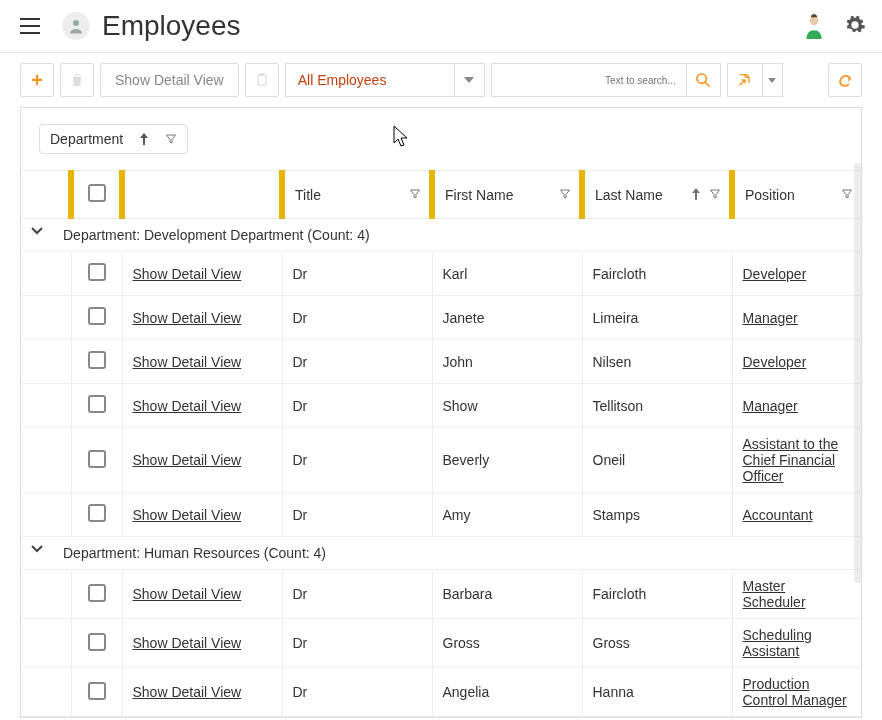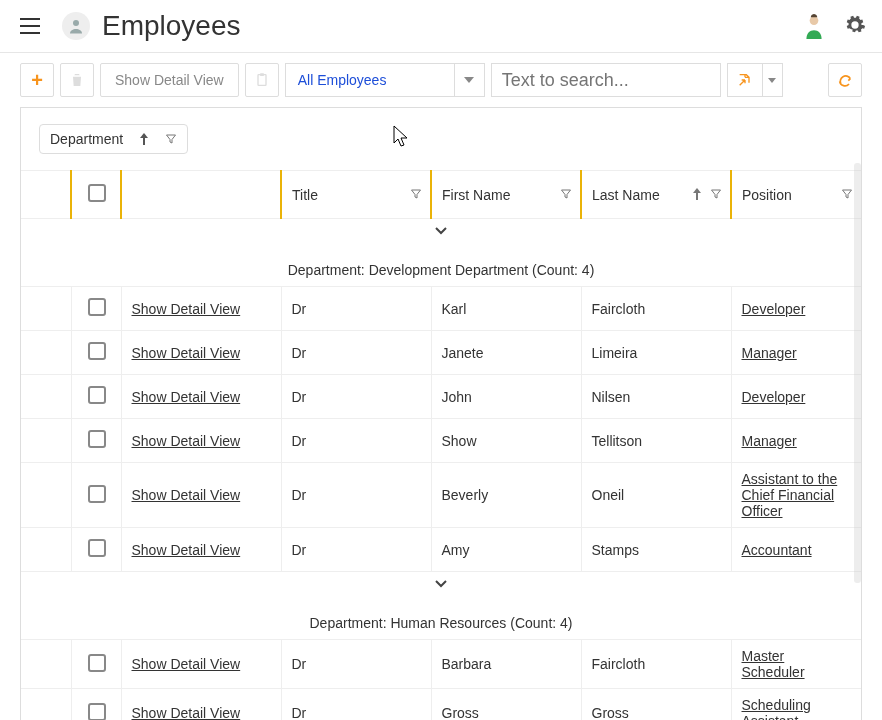--- a/index.html
+++ b/index.html
@@ -73,21 +73,21 @@
   .plus { color: #f7941d; font-size: 20px; font-weight: bold; }
   .select-wrap {
     display: flex;
     height: 34px;
     border: 1px solid #ddd;
     background: #fff;
     align-items: center;
     width: 200px;
   }
   .select-wrap .sel-label {
-    flex: 1; padding: 0 12px; color: #1d4ed8;
+    flex: 1; padding: 0 12px; color: #c2410c;
   }
   .select-wrap .caret {
     width: 30px;
     border-left: 1px solid #ddd;
     height: 100%;
     display: flex;
     align-items: center;
     justify-content: center;
     color: #888;
   }
@@ -95,22 +95,23 @@
     display: flex;
     height: 34px;
     border: 1px solid #ddd;
     background: #fff;
     align-items: center;
     width: 230px;
   }
   .search-wrap input {
     flex: 1; border: none; outline: none;
     padding: 0 10px;
-    font-size: 18px;
+    font-size: 10px;
     background: transparent;
+    text-align: right;
   }
   .search-wrap .sbtn {
     width: 34px;
     border-left: 1px solid #ddd;
     height: 100%;
     display: flex;
     align-items: center;
     justify-content: center;
     color: #f7941d;
     cursor: pointer;
@@ -165,21 +166,21 @@
   }
   thead th {
     text-align: left;
     font-weight: 500;
     padding: 10px 10px;
     border-top: 1px solid #eee;
     border-bottom: 1px solid #eee;
     position: relative;
     color: #333;
   }
-  thead th + th { border-left: 2px solid #eab308; }
+  thead th + th { border-left: 6px solid #eab308; }
   thead th .filter {
     position: absolute;
     right: 8px;
     top: 50%;
     transform: translateY(-50%);
     color: #888;
   }
   thead th .sort {
     position: absolute;
     right: 28px;
@@ -206,23 +207,21 @@
   }
 
   tr.group-row td {
     background: #fff;
     padding: 8px 10px;
     border-bottom: 1px solid #eee;
     border-left: none !important;
   }
   tr.group-row td .grp {
     display: flex;
-    align-items: center;
-    gap: 27px;
-    flex-direction: column;
+    gap: 20px;
   }
   tr.group-row .chev { color: #444; }
 
   a.link {
     color: #333;
     text-decoration: underline;
     cursor: pointer;
   }
 
   .cursor-ptr {

